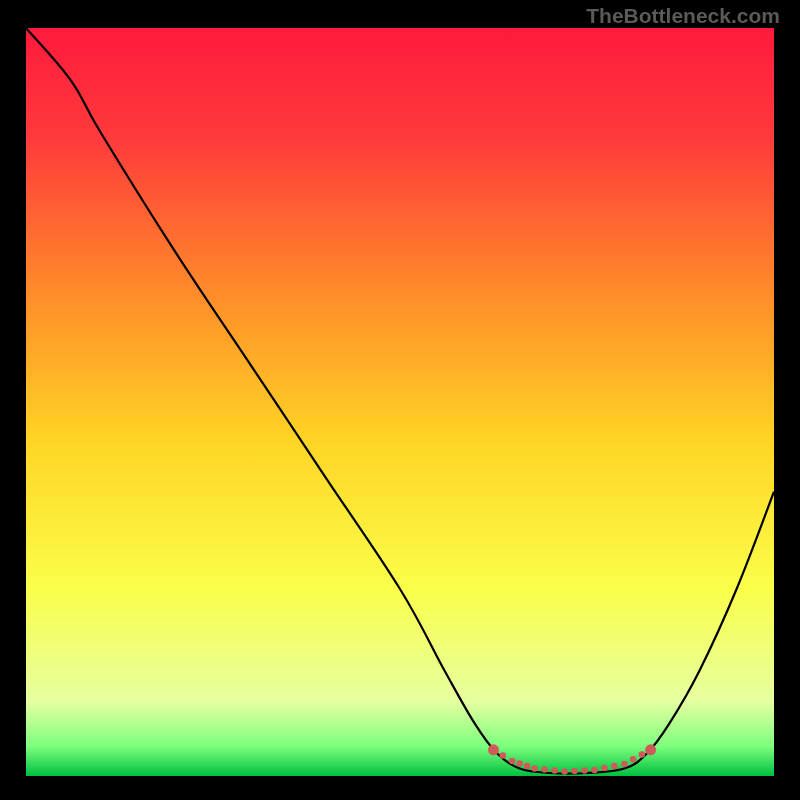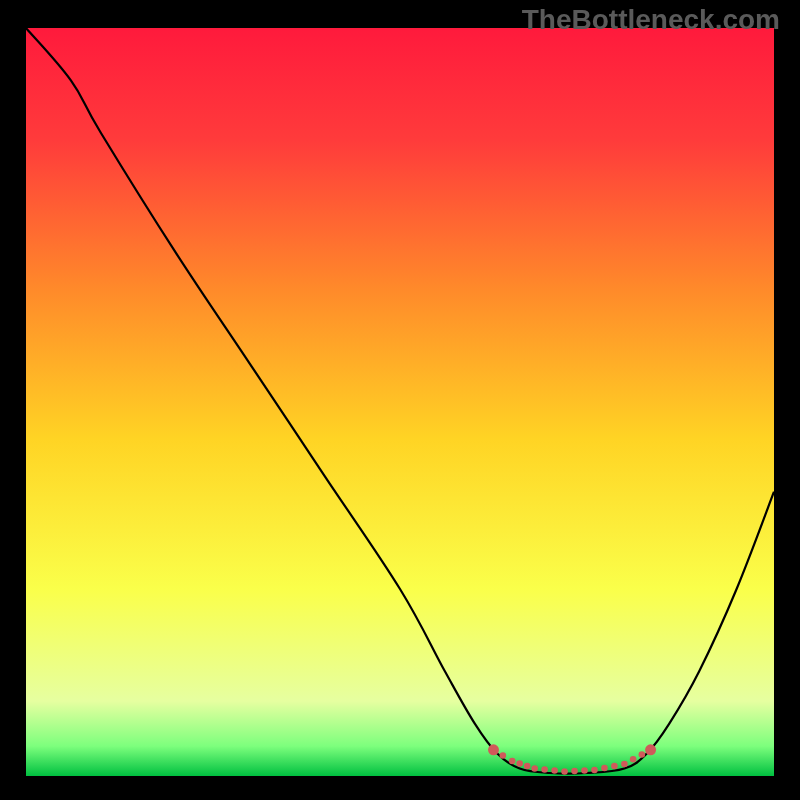--- a/index.html
+++ b/index.html
@@ -10,21 +10,21 @@
     top: 28px;
     width: 748px;
     height: 748px;
     background: #000;
   }
   .watermark {
     position: absolute;
     top: 4px;
     right: 20px;
     font-family: Arial, Helvetica, sans-serif;
-    font-size: 28px;
+    font-size: 21px;
     font-weight: 600;
     color: #5a5a5a;
     letter-spacing: 0px;
   }
   svg { position: absolute; left: 26px; top: 28px; }
 </style>
 </head>
 <body>
 
 <div class="frame"></div>

